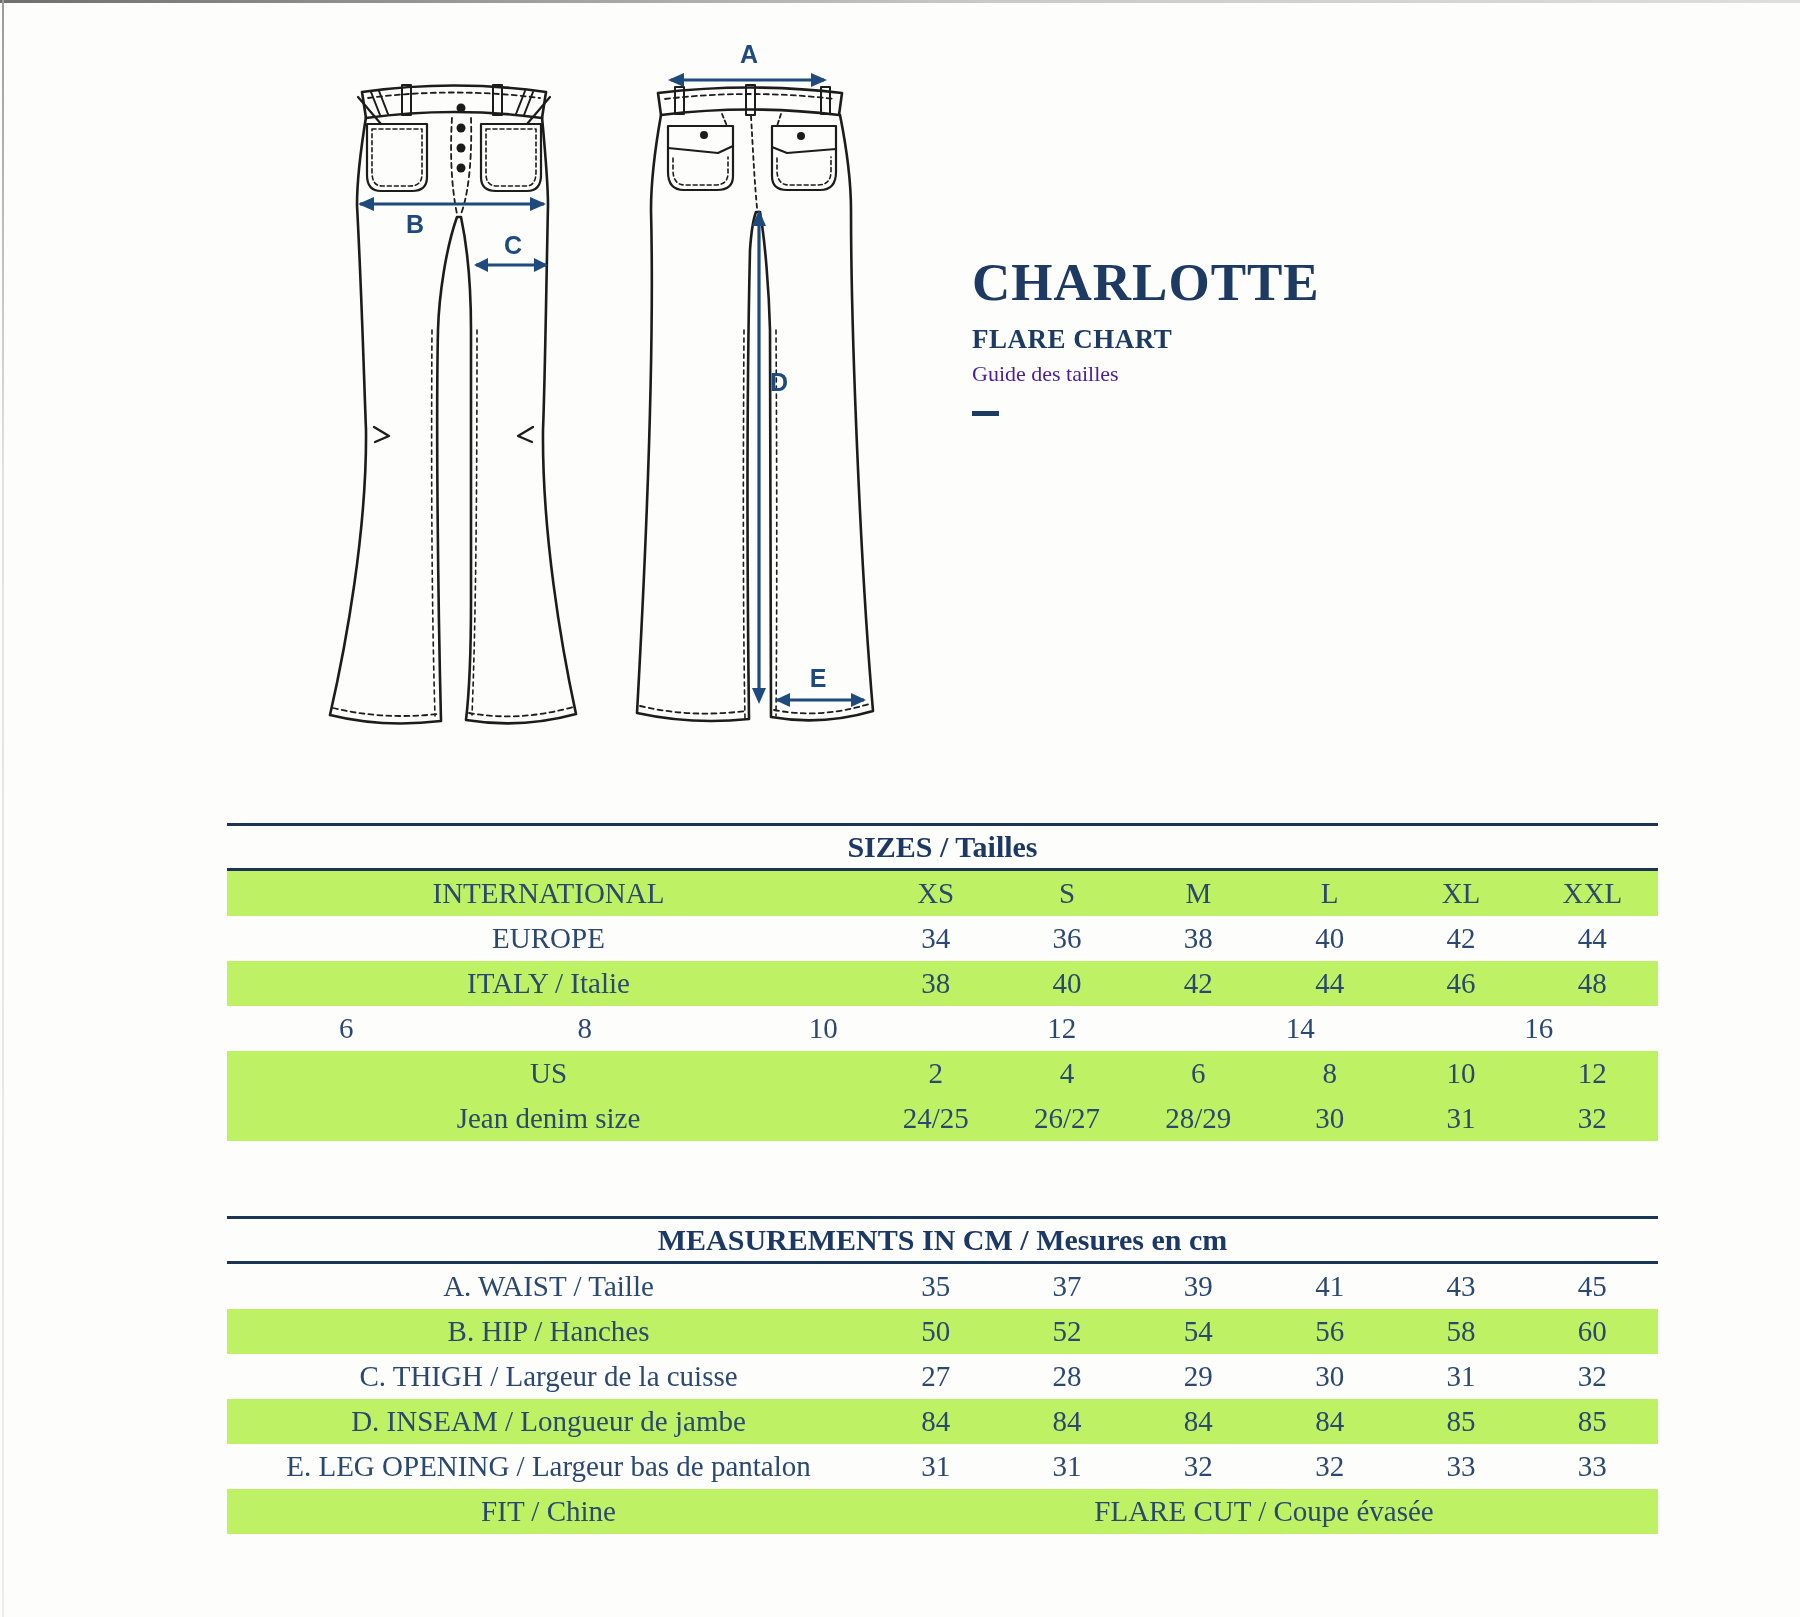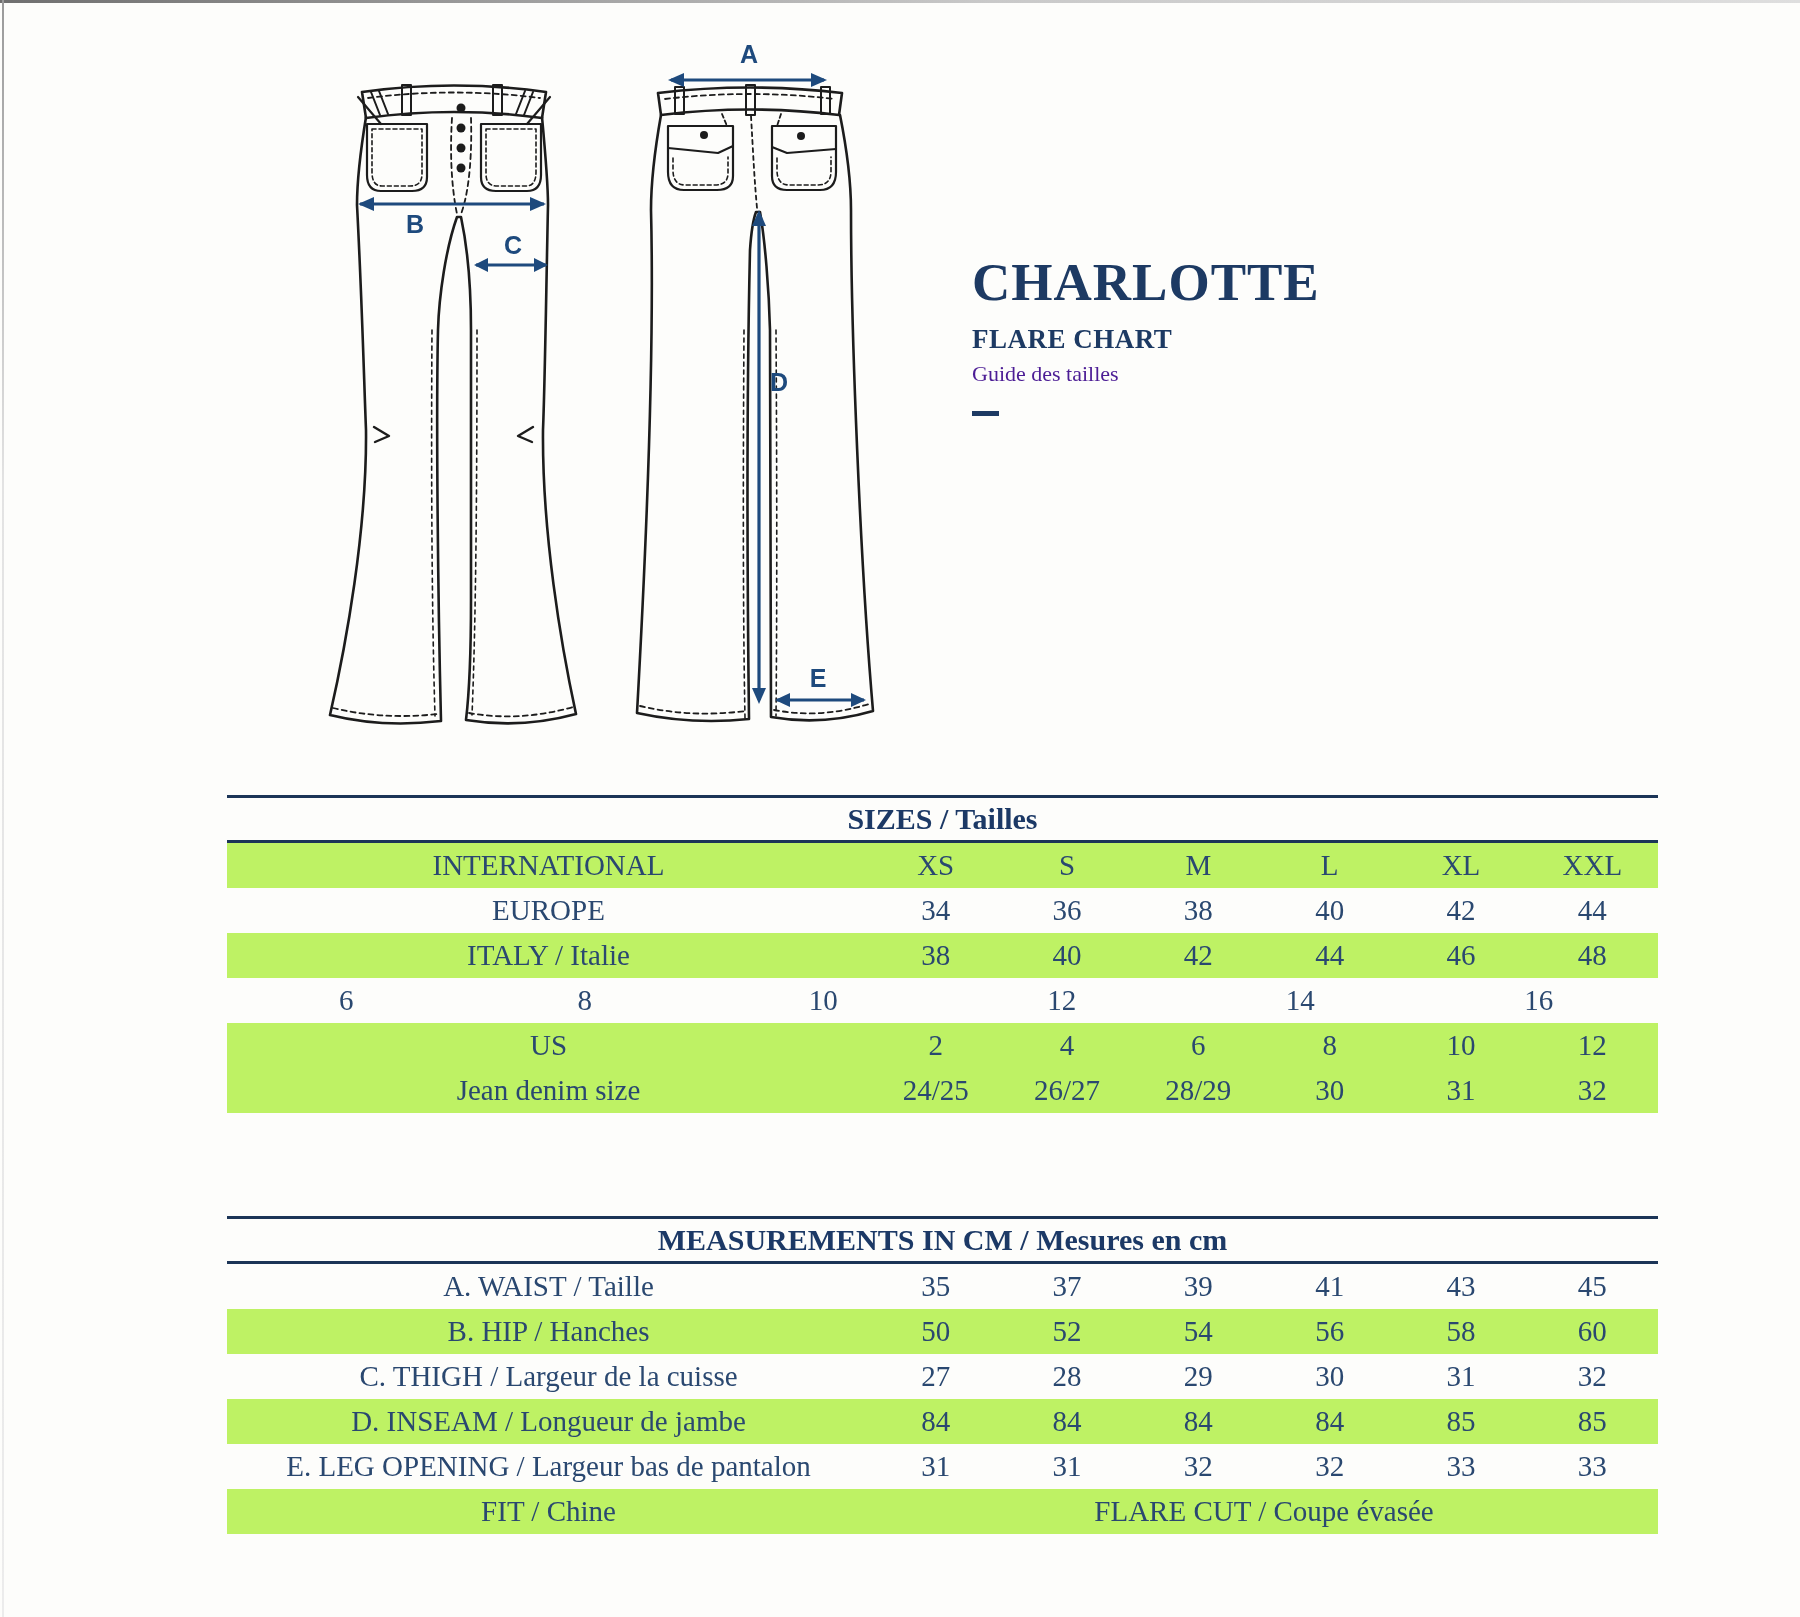--- a/index.html
+++ b/index.html
@@ -14,21 +14,21 @@
 
   
   .title-block{position:absolute;left:972px;top:256px;color:#1d3a63;}
   .product-name{font-size:53px;font-weight:bold;line-height:1;letter-spacing:1px;}
   .chart-label{font-size:27px;font-weight:bold;line-height:1;margin-top:17px;letter-spacing:.5px;}
   .chart-label-fr{font-size:22px;line-height:1;margin-top:10px;color:#4c1d95;}
   .divider-dash{width:27px;height:5px;background:#1d3a63;margin-top:26px;}
 
   
   .dtable{position:absolute;left:227px;width:1431px;}
-  .dtable.sizes{top:795px;}
+  .dtable.sizes{top:823px;}
   .dtable.measurements{top:1216px;}
   .rule{height:3px;background:#1c3557;}
   .ttitle{height:42px;line-height:42px;text-align:center;font-weight:bold;
     font-size:30px;color:#1c3966;}
   .trow{display:flex;height:45px;line-height:45px;font-size:29px;
     color:#2a4870;text-align:center;}
   .trow.alt{background:#bef264;}
   .tlabel{width:643px;}
   .tcell{flex:1;}
   .tspan{flex:6;}

